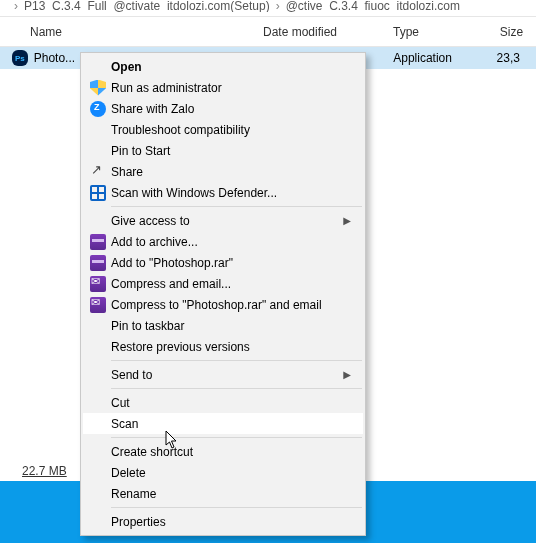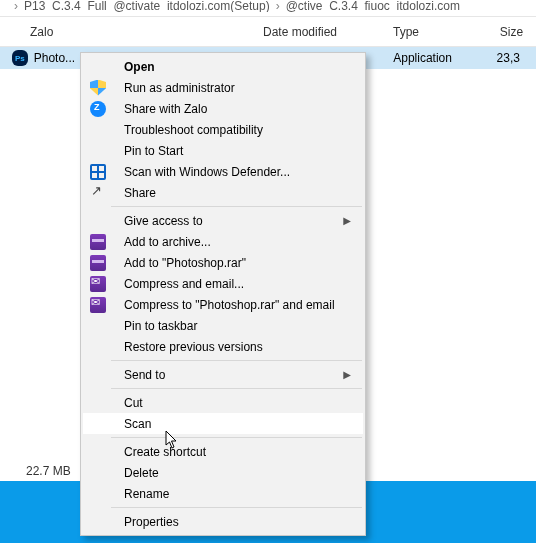--- a/index.html
+++ b/index.html
@@ -19,30 +19,30 @@
 
   .filelist { position:relative; }
   .filerow { display:flex; align-items:center; height:22px; padding-left:12px; }
   .filerow.selected { background:#cde6f7; }
   .filerow .ico { width:16px; height:16px; margin-right:6px; background:#001d45; border-radius:6px; display:inline-flex; align-items:center; justify-content:center; color:#39b5ff; font-size:8px; font-weight:bold;}
   .cell-name { width:236px; overflow:hidden; white-space:nowrap; }
   .cell-date { width:130px; }
   .cell-type { width:105px; }
   .cell-size { width:40px; text-align:center; padding-right:16px;}
 
-  .statusbar { position:absolute; left:0; bottom:62px; height:20px; display:flex; align-items:center; padding:0 26px; color:#333; background:#fff; }
+  .statusbar { position:absolute; left:16px; bottom:62px; height:20px; display:flex; align-items:center; padding:0 6px; color:#333; background:#fff;text-decoration:underline; }
 
   .taskbar { position:absolute; left:0; right:0; bottom:0; height:62px; background:#0a9be9; }
 
   
   .ctxmenu { position:absolute; left:80px; top:52px; width:286px; background:#f2f2f2; border:1px solid #c9c9c9; box-shadow: 4px 4px 6px rgba(0,0,0,.25); padding:3px 2px; }
   .ctxmenu .row { display:flex; align-items:center; height:21px; padding: 0 12px 0 4px; color:#000; white-space:nowrap; }
   .ctxmenu .row.hov { background:#fff; }
   .ctxmenu .row .slot { width:22px; display:inline-flex; align-items:center; justify-content:center; margin-right:2px;}
-  .ctxmenu .row .lbl { flex:1;margin-left:13px; }
+  .ctxmenu .row .lbl { flex:1; }
   .ctxmenu .row .chev { color:#555; font-size:10px; }
   .ctxmenu .row.bold .lbl { font-weight:600; }
   .ctxmenu hr { border:none; border-top:1px solid #d7d7d7; margin:3px 1px 3px 28px; }
 
   
   .ic { width:16px; height:16px; display:inline-block; }
   .ic-shield { background: conic-gradient(#ffd24d 0 25%, #3ea6ff 25% 50%, #ffd24d 50% 75%, #3ea6ff 75% 100%); clip-path: polygon(50% 0,100% 15%,100% 55%,50% 100%,0 55%,0 15%); }
   .ic-zalo { border-radius:50%; background:#1288ff; position:relative;} .ic-zalo:after{content:"Z";color:#fff;font-size:9px;font-weight:bold;position:absolute;left:4px;top:1px;}
   .ic-note { background:#9cd66a; border:1px solid #6bbf3a; position:relative;} .ic-note:before{content:"";position:absolute;left:2px;right:2px;top:3px;height:2px;background:#fff;} .ic-note:after{content:"";position:absolute;left:2px;right:5px;top:7px;height:2px;background:#fff;}
   .ic-def  { border:2px solid #0b63c5; border-radius:2px; position:relative;} .ic-def:before{content:"";position:absolute;left:5px;top:0;width:2px;height:12px;background:#0b63c5;} .ic-def:after{content:"";position:absolute;top:5px;left:0;height:2px;width:12px;background:#0b63c5;}
@@ -59,21 +59,21 @@
 <div class="addrbar">
   <span class="sep">›</span>
   <span>P13_C.3.4_Full_@ctivate_itdolozi.com(Setup)</span>
   <span class="sep">›</span>
   <span>@ctive_C.3.4_fiuoc_itdolozi.com</span>
 </div>
 <div class="hr"></div>
 
 <div class="columns">
   <div class="col c-name">
-      <span>Zalo</span>
+      <span>Name</span>
     </div>
   <div class="col c-date">
       <span>Date modified</span>
     </div>
   <div class="col c-type">
       <span>Type</span>
     </div>
   <div class="col c-size">
       <span>Size</span>
     </div>
@@ -115,29 +115,29 @@
   <div class="row">
       <span class="slot"></span>
       <span class="lbl">Troubleshoot compatibility</span>
     </div>
   <div class="row">
       <span class="slot"></span>
       <span class="lbl">Pin to Start</span>
     </div>
   <div class="row">
       <span class="slot">
+        <span class="ic ic-share"></span>
+      </span>
+      <span class="lbl">Share</span>
+    </div>
+  <div class="row">
+      <span class="slot">
         <span class="ic ic-def"></span>
       </span>
       <span class="lbl">Scan with Windows Defender...</span>
-    </div>
-  <div class="row">
-      <span class="slot">
-        <span class="ic ic-share"></span>
-      </span>
-      <span class="lbl">Share</span>
     </div>
   <hr>
   <div class="row">
       <span class="slot"></span>
       <span class="lbl">Give access to</span>
       <span class="chev">▶</span>
     </div>
   <div class="row">
       <span class="slot">
         <span class="ic ic-rar"></span>

